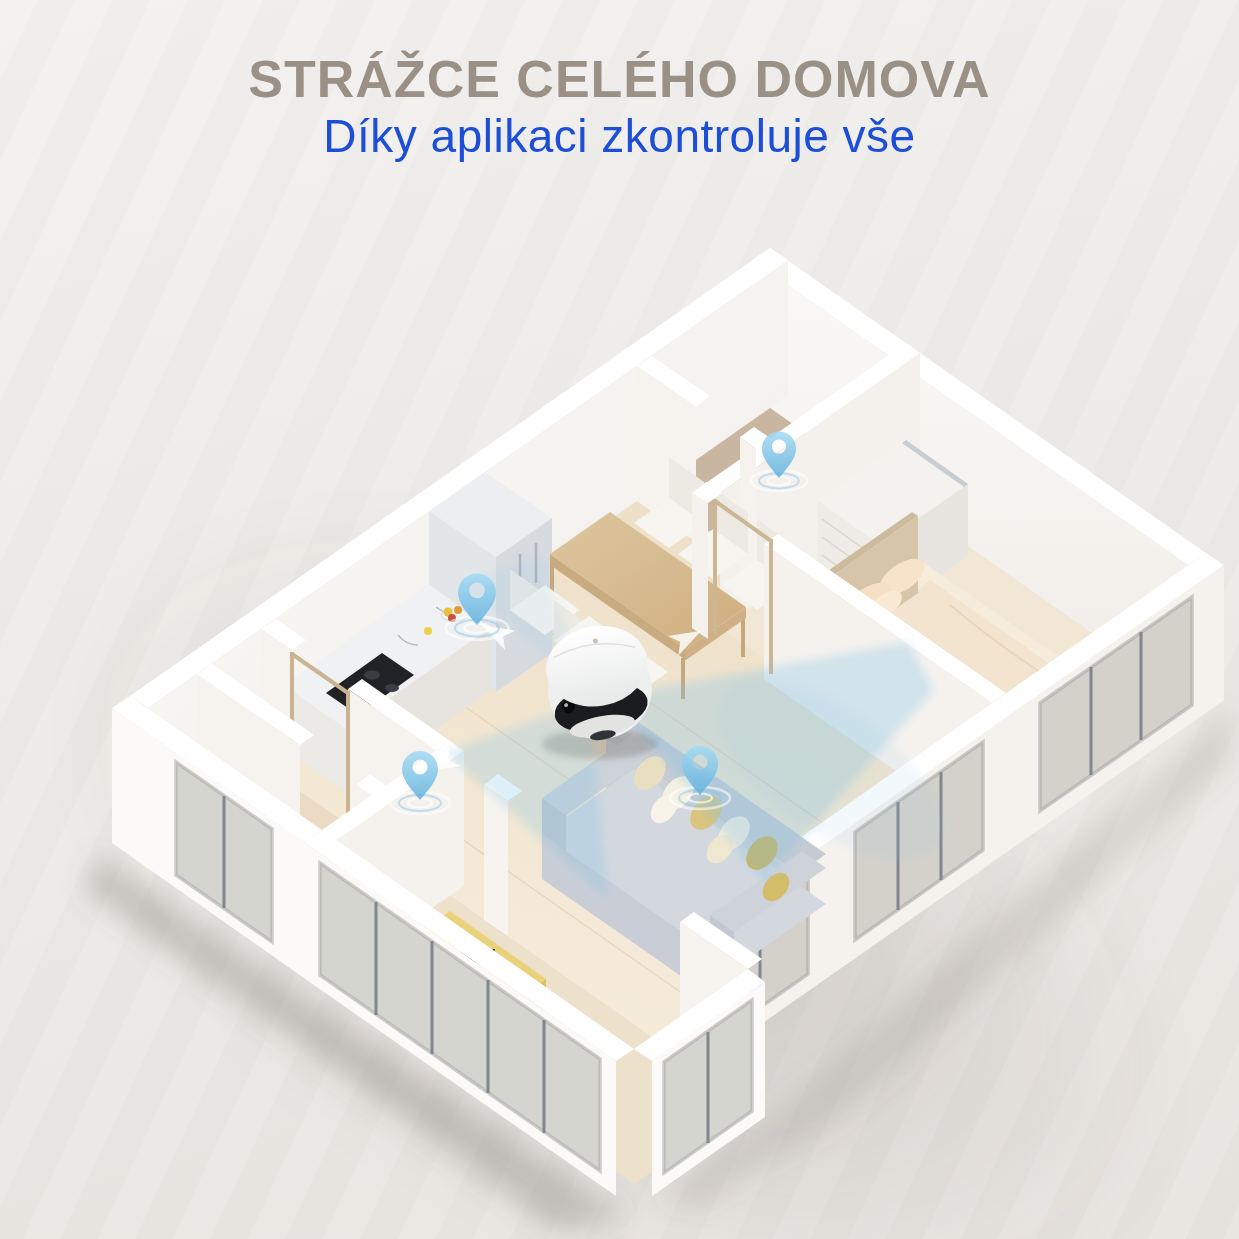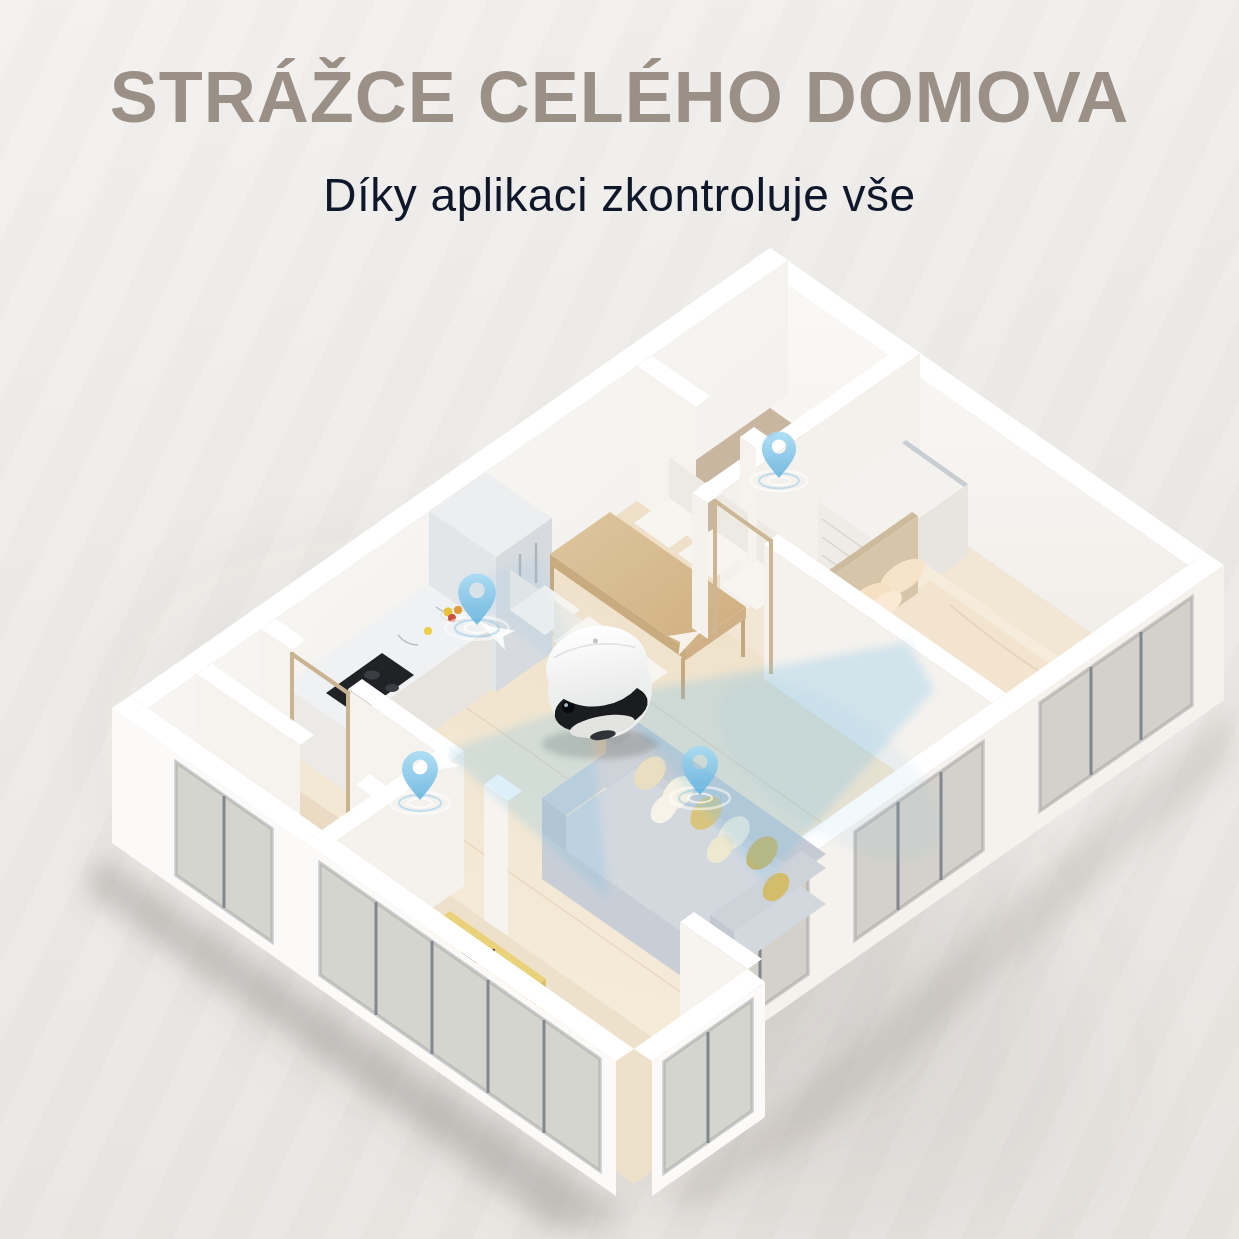--- a/index.html
+++ b/index.html
@@ -10,25 +10,25 @@
     position:relative;
   }
   body::before{
     content:"";position:absolute;inset:0;
     background:repeating-linear-gradient(115deg,rgba(255,255,255,0.05) 0 34px,rgba(120,115,105,0.02) 34px 68px);
     pointer-events:none;
   }
   .canvas{position:absolute;inset:0;}
   .header{position:absolute;top:52px;left:0;width:100%;text-align:center;z-index:3;}
   .title{
-    font-size:72px;font-weight:700;letter-spacing:1px;
-    color:#9a9086;line-height:1.05;margin:8px;
+    font-size:52px;font-weight:700;letter-spacing:1px;
+    color:#9a9086;line-height:1.05;margin:0;
   }
   .subtitle{
-    font-size:46px;font-weight:400;color:#0f172a;margin-top:32px;letter-spacing:0.5px;
+    font-size:46px;font-weight:400;color:#1d4ed8;margin-top:2px;letter-spacing:0.5px;
   }
   svg{position:absolute;left:0;top:0;}
 </style>
 </head>
 <body>
 
 <div class="canvas">
 
   <div class="header">
     <div class="title">STRÁŽCE CELÉHO DOMOVA</div>

